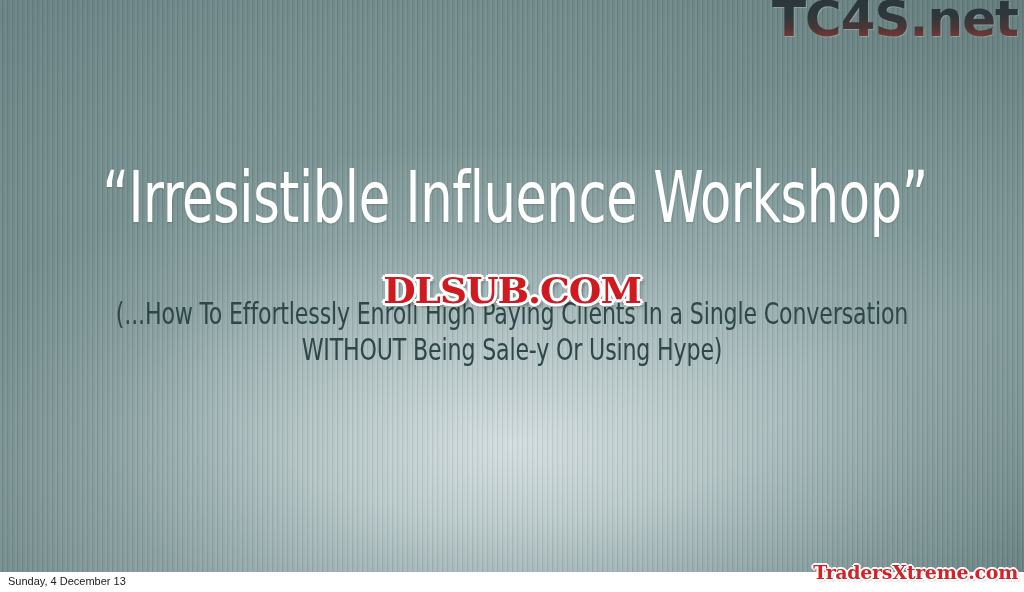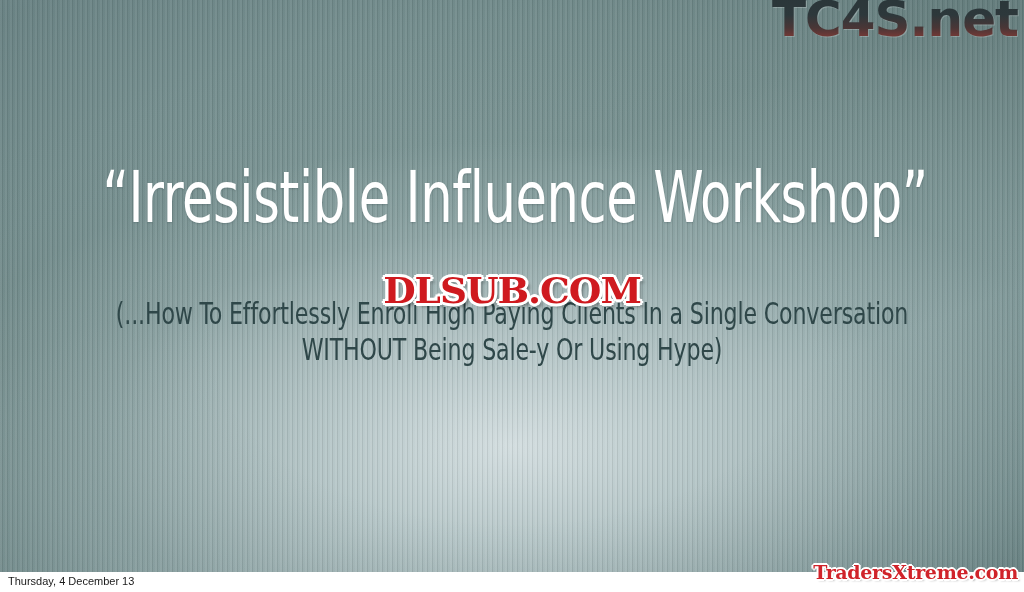--- a/index.html
+++ b/index.html
@@ -203,17 +203,17 @@
       <span class="sub-line">(...How To Effortlessly Enroll High Paying Clients In a Single Conversation</span>
       <span class="sub-line">WITHOUT Being Sale-y Or Using Hype)</span>
     </div>
 
     <div id="dlsub">DLSUB.COM</div>
 
   </div>
 
   <div id="bottombar"></div>
 
-  <div id="datestamp">Thursday, 4 December 13</div>
+  <div id="datestamp">Sunday, 4 December 13</div>
 
   <div id="traders">TradersXtreme.com</div>
 
 </div>
 
 </body></html>

